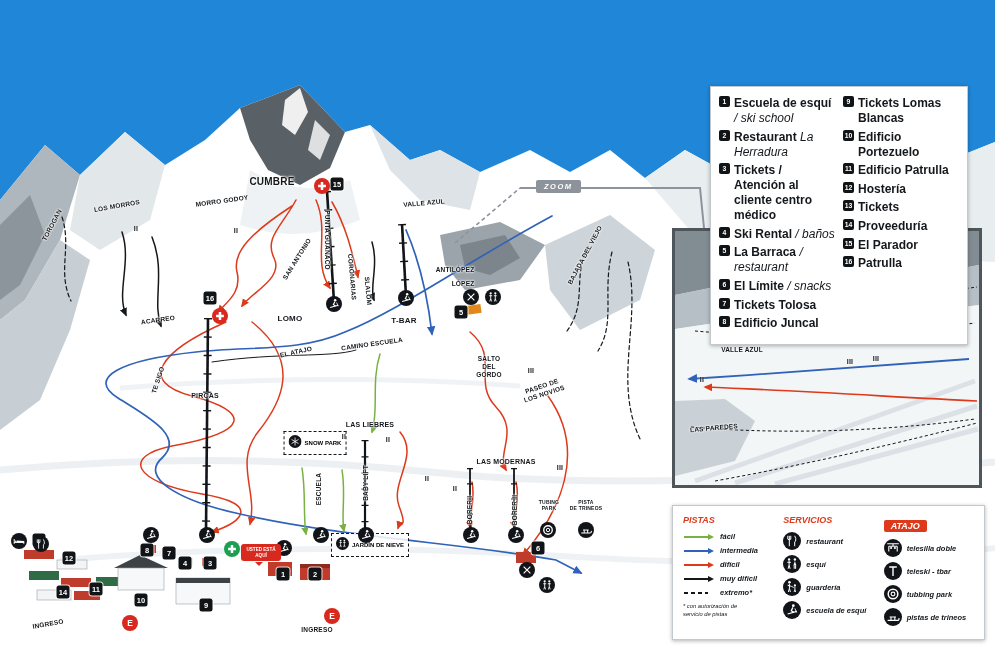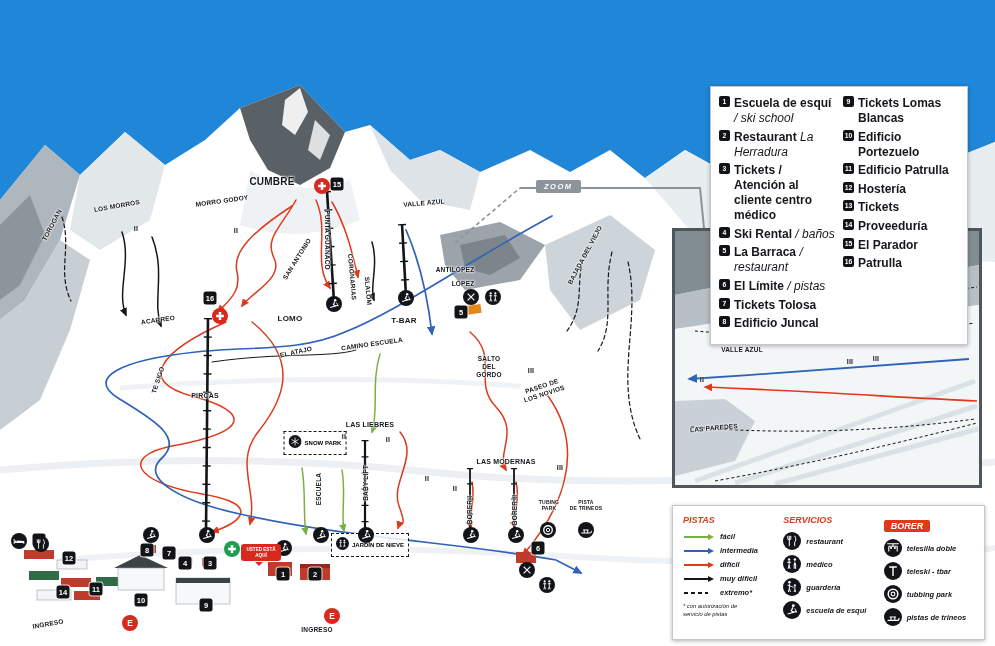--- a/index.html
+++ b/index.html
@@ -445,21 +445,21 @@
         <div class="bl-item">
           <span class="bl-chip">4</span>
           <span class="bl-text">Ski Rental<span class="detail"> / baños</span></span>
         </div>
         <div class="bl-item">
           <span class="bl-chip">5</span>
           <span class="bl-text">La Barraca<span class="detail"> / restaurant</span></span>
         </div>
         <div class="bl-item">
           <span class="bl-chip">6</span>
-          <span class="bl-text">El Límite<span class="detail"> / pistas</span></span>
+          <span class="bl-text">El Límite<span class="detail"> / snacks</span></span>
         </div>
         <div class="bl-item">
           <span class="bl-chip">7</span>
           <span class="bl-text">Tickets Tolosa</span>
         </div>
         <div class="bl-item">
           <span class="bl-chip">8</span>
           <span class="bl-text">Edificio Juncal</span>
         </div>
       </div>
@@ -553,21 +553,21 @@
           </div>
           <div class="key-row">
             <span style="line-height: 0;"><svg viewBox="0 0 18 18" width="18" height="18">
                 <circle cx="9" cy="9" r="9" fill="#111418"></circle>
                 <circle cx="6.1" cy="4.5" r="1.2" fill="#fff"></circle>
                 <path d="M6.1 6 6.1 10.2 M6.1 10.2 5.1 13.8 M6.1 10.2 7.1 13.8 M4.3 7.3 7.9 7.3" stroke="#fff" stroke-width="1" fill="none"></path>
                 <circle cx="11.9" cy="4.5" r="1.2" fill="#fff"></circle>
                 <path d="M11.9 6 10.4 10.4 13.4 10.4 Z" fill="#fff"></path>
                 <path d="M11.2 10.4 11.2 13.8 M12.6 10.4 12.6 13.8" stroke="#fff" stroke-width="1" fill="none"></path>
               </svg></span>
-            <span class="klbl">médico</span>
+            <span class="klbl">esquí</span>
           </div>
           <div class="key-row">
             <span style="line-height: 0;"><svg viewBox="0 0 18 18" width="18" height="18">
                 <circle cx="9" cy="9" r="9" fill="#111418"></circle>
                 <circle cx="6.4" cy="4.3" r="1.3" fill="#fff"></circle>
                 <path d="M6.4 5.8 6.4 10.4 M6.4 10.4 5.4 14 M6.4 10.4 7.4 14 M4.6 7.2 8.4 8.4" stroke="#fff" stroke-width="1" fill="none"></path>
                 <circle cx="11.9" cy="7.4" r="1.1" fill="#fff"></circle>
                 <path d="M11.9 8.6 11.9 11.6 M11.9 11.6 11.1 14 M11.9 11.6 12.7 14 M8.4 8.4 10.7 9.4" stroke="#fff" stroke-width="0.9" fill="none"></path>
               </svg></span>
             <span class="klbl">guardería</span>
@@ -578,21 +578,21 @@
                 <circle cx="10.3" cy="4.7" r="1.4" fill="#fff"></circle>
                 <path d="M9.9 6.4 8.3 9.7 10.8 11.2" stroke="#fff" stroke-width="1.3" fill="none"></path>
                 <path d="M4.6 13 13.8 10.3" stroke="#fff" stroke-width="1.2" fill="none"></path>
                 <path d="M11.9 7.4 13.7 11.5" stroke="#fff" stroke-width="0.9" fill="none"></path>
               </svg></span>
             <span class="klbl">escuela de esquí</span>
           </div>
         </div>
     </div>
     <div class="key-col">
-      <div class="key-head pill">BORER</div>
+      <div class="key-head pill">ATAJO</div>
       <div id="medios-rows">
           <div class="key-row">
             <span style="line-height: 0;"><svg viewBox="0 0 18 18" width="18" height="18">
                 <circle cx="9" cy="9" r="9" fill="#111418"></circle>
                 <path d="M3.2 4.8 14.8 4.8 M9 4.8 9 7.2 M4.8 7.2 13.2 7.2 M4.8 7.2 4.8 12.6 M13.2 7.2 13.2 12.6" stroke="#fff" stroke-width="1.1" fill="none"></path>
                 <circle cx="7.1" cy="9" r="1.1" fill="#fff"></circle>
                 <circle cx="10.9" cy="9" r="1.1" fill="#fff"></circle>
               </svg></span>
             <span class="klbl">telesilla doble</span>
           </div>

